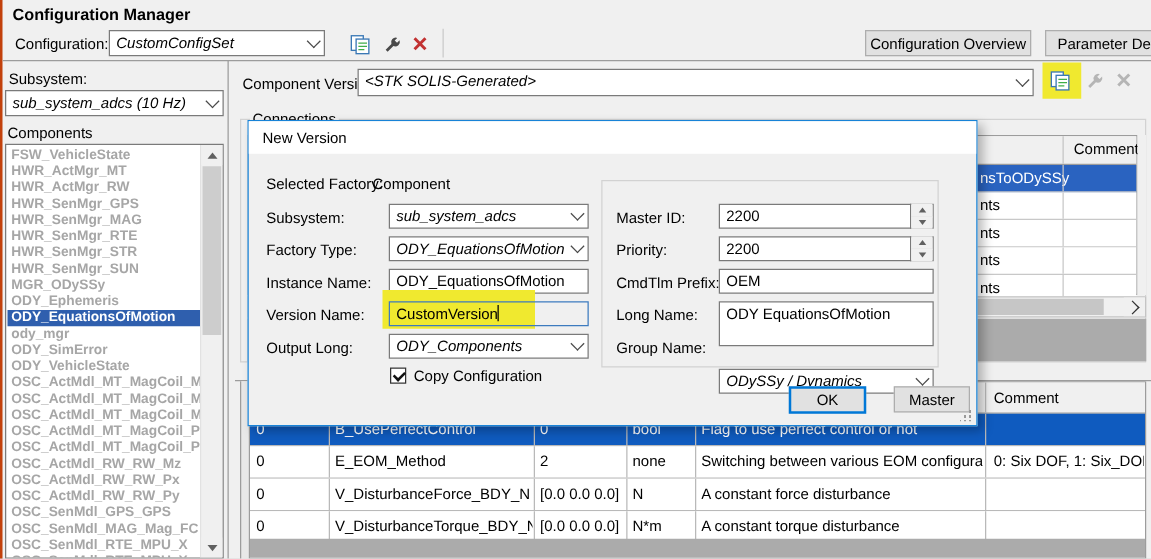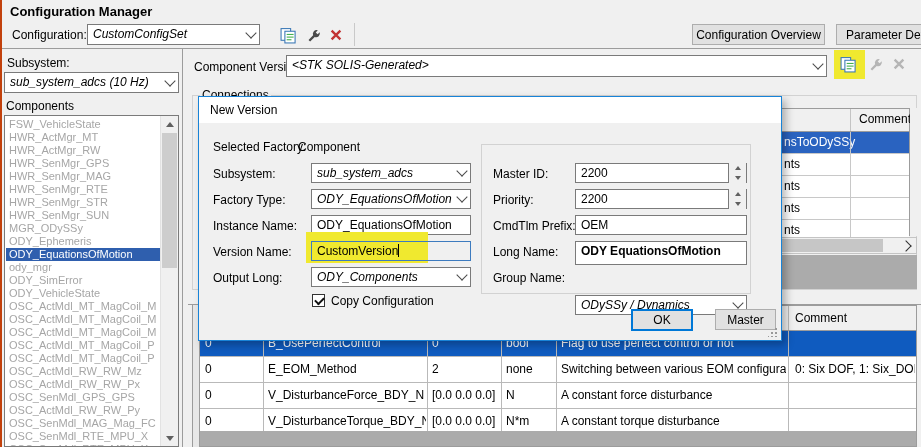--- a/index.html
+++ b/index.html
@@ -16,21 +16,21 @@
   .chev{width:7px;height:7px;border-right:1.4px solid #4a4a4a;border-bottom:1.4px solid #4a4a4a;transform:rotate(45deg);margin-top:-4px;}
   .textbox{background:#fff;border:1px solid #7a7a7a;box-sizing:border-box;}
   .textbox .txt{position:absolute;left:5px;top:2px;white-space:nowrap;}
   .btn{background:#e1e1e1;border:1px solid #adadad;box-sizing:border-box;
        display:flex;align-items:center;justify-content:center;cursor:default;}
   .hline{border-top:1px solid #9c9c9c;height:0;}
   .vline{border-left:1px solid #9c9c9c;width:0;}
   .vsep{border-left:1px solid #c9c9c9;width:0;}
 
   
-  .listbox{background:#fff;border:1px solid #7a7a7a;box-sizing:border-box;overflow:hidden;}
+  .listbox{background:#fff;border:1px solid #7a7a7a;box-sizing:border-box;overflow:hidden;font-weight:bold;}
   .list-items{position:absolute;left:1px;top:2px;right:18px;}
   .list-item{height:13px;line-height:13px;font-size:11px;color:#a6a6a6;padding-left:3px;
              white-space:nowrap;overflow:hidden;}
   .list-item.selected{background:#2f5fae;color:#fff;}
   .sbar{position:absolute;top:0;right:0;bottom:0;width:17px;background:#f0f0f0;border-left:1px solid #e2e2e2;}
   .sbtn{position:absolute;left:0;right:0;height:16px;background:#f0f0f0;display:flex;align-items:center;justify-content:center;}
   .tri-up{width:0;height:0;border-left:4px solid transparent;border-right:4px solid transparent;border-bottom:5px solid #606060;}
   .tri-dn{width:0;height:0;border-left:4px solid transparent;border-right:4px solid transparent;border-top:5px solid #606060;}
   .sthumb{position:absolute;left:1px;right:1px;background:#cdcdcd;}
 
@@ -161,22 +161,22 @@
         <div class="list-item"><span>ody_mgr</span></div>
         <div class="list-item"><span>ODY_SimError</span></div>
         <div class="list-item"><span>ODY_VehicleState</span></div>
         <div class="list-item"><span>OSC_ActMdl_MT_MagCoil_M</span></div>
         <div class="list-item"><span>OSC_ActMdl_MT_MagCoil_M</span></div>
         <div class="list-item"><span>OSC_ActMdl_MT_MagCoil_M</span></div>
         <div class="list-item"><span>OSC_ActMdl_MT_MagCoil_P</span></div>
         <div class="list-item"><span>OSC_ActMdl_MT_MagCoil_P</span></div>
         <div class="list-item"><span>OSC_ActMdl_RW_RW_Mz</span></div>
         <div class="list-item"><span>OSC_ActMdl_RW_RW_Px</span></div>
+        <div class="list-item"><span>OSC_ActMdl_RW_RW_Py</span></div>
         <div class="list-item"><span>OSC_SenMdl_GPS_GPS</span></div>
-        <div class="list-item"><span>OSC_ActMdl_RW_RW_Py</span></div>
         <div class="list-item"><span>OSC_SenMdl_MAG_Mag_FC</span></div>
         <div class="list-item"><span>OSC_SenMdl_RTE_MPU_X</span></div>
         <div class="list-item"><span>OSC_SenMdl_RTE_MPU_X</span></div>
       </div>
     <div class="sbar">
       <div class="sbtn" style="top:0;">
           <span class="tri-up"></span>
         </div>
       <div class="sthumb" style="top:17px;height:135px;"></div>
       <div class="sbtn" style="bottom:0;">
@@ -367,21 +367,21 @@
           </span>
       </span>
     </div>
 
     <div class="abs" style="left:294px;top:122px;">CmdTlm Prefix:</div>
     <div class="abs textbox" style="left:376px;top:118px;width:172px;height:20px;">
       <span class="txt">OEM</span>
     </div>
 
     <div class="abs" style="left:294px;top:148px;">Long Name:</div>
-    <div class="abs textbox" style="left:376px;top:144px;width:172px;height:24px;font-weight:bold;">
+    <div class="abs textbox" style="left:376px;top:144px;width:172px;height:36px;">
       <span class="txt">ODY EquationsOfMotion</span>
     </div>
 
     <div class="abs" style="left:294px;top:174px;">Group Name:</div>
     <div class="abs combo" style="left:376px;top:170px;width:172px;height:20px;margin-top:28px;">
       <span class="txt">ODySSy / Dynamics</span>
       <span class="arr">
           <span class="chev"></span>
         </span>
     </div>

